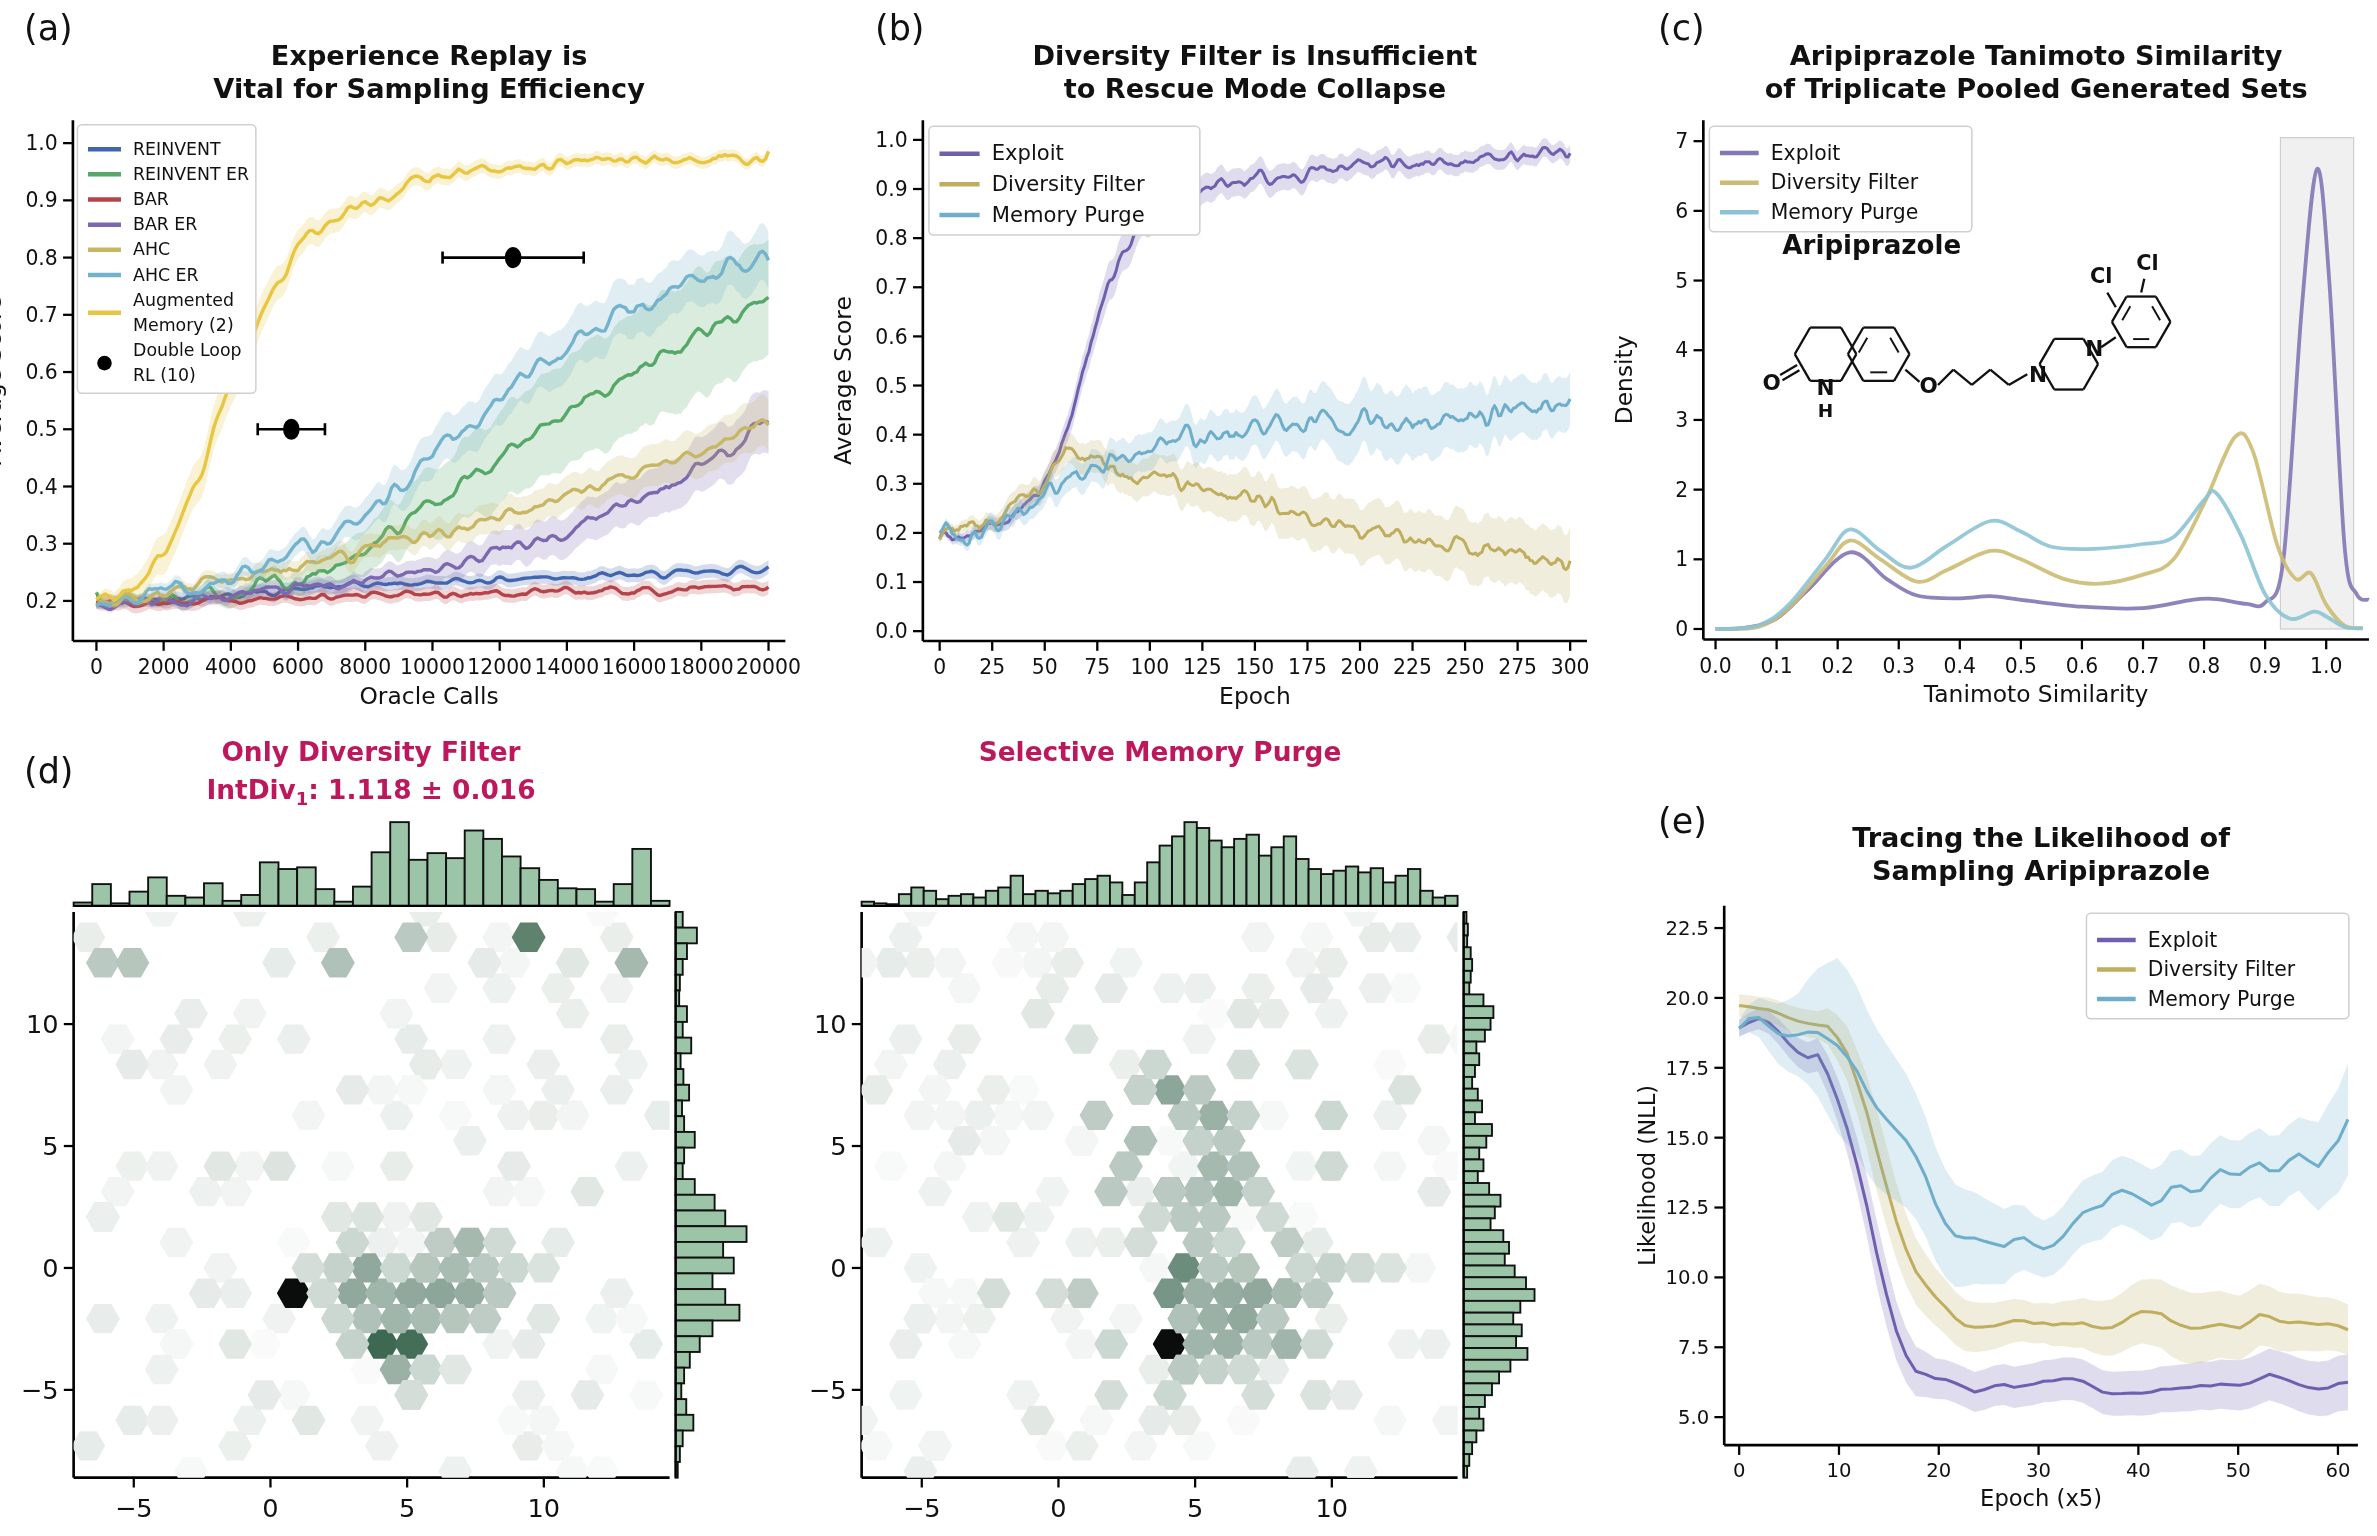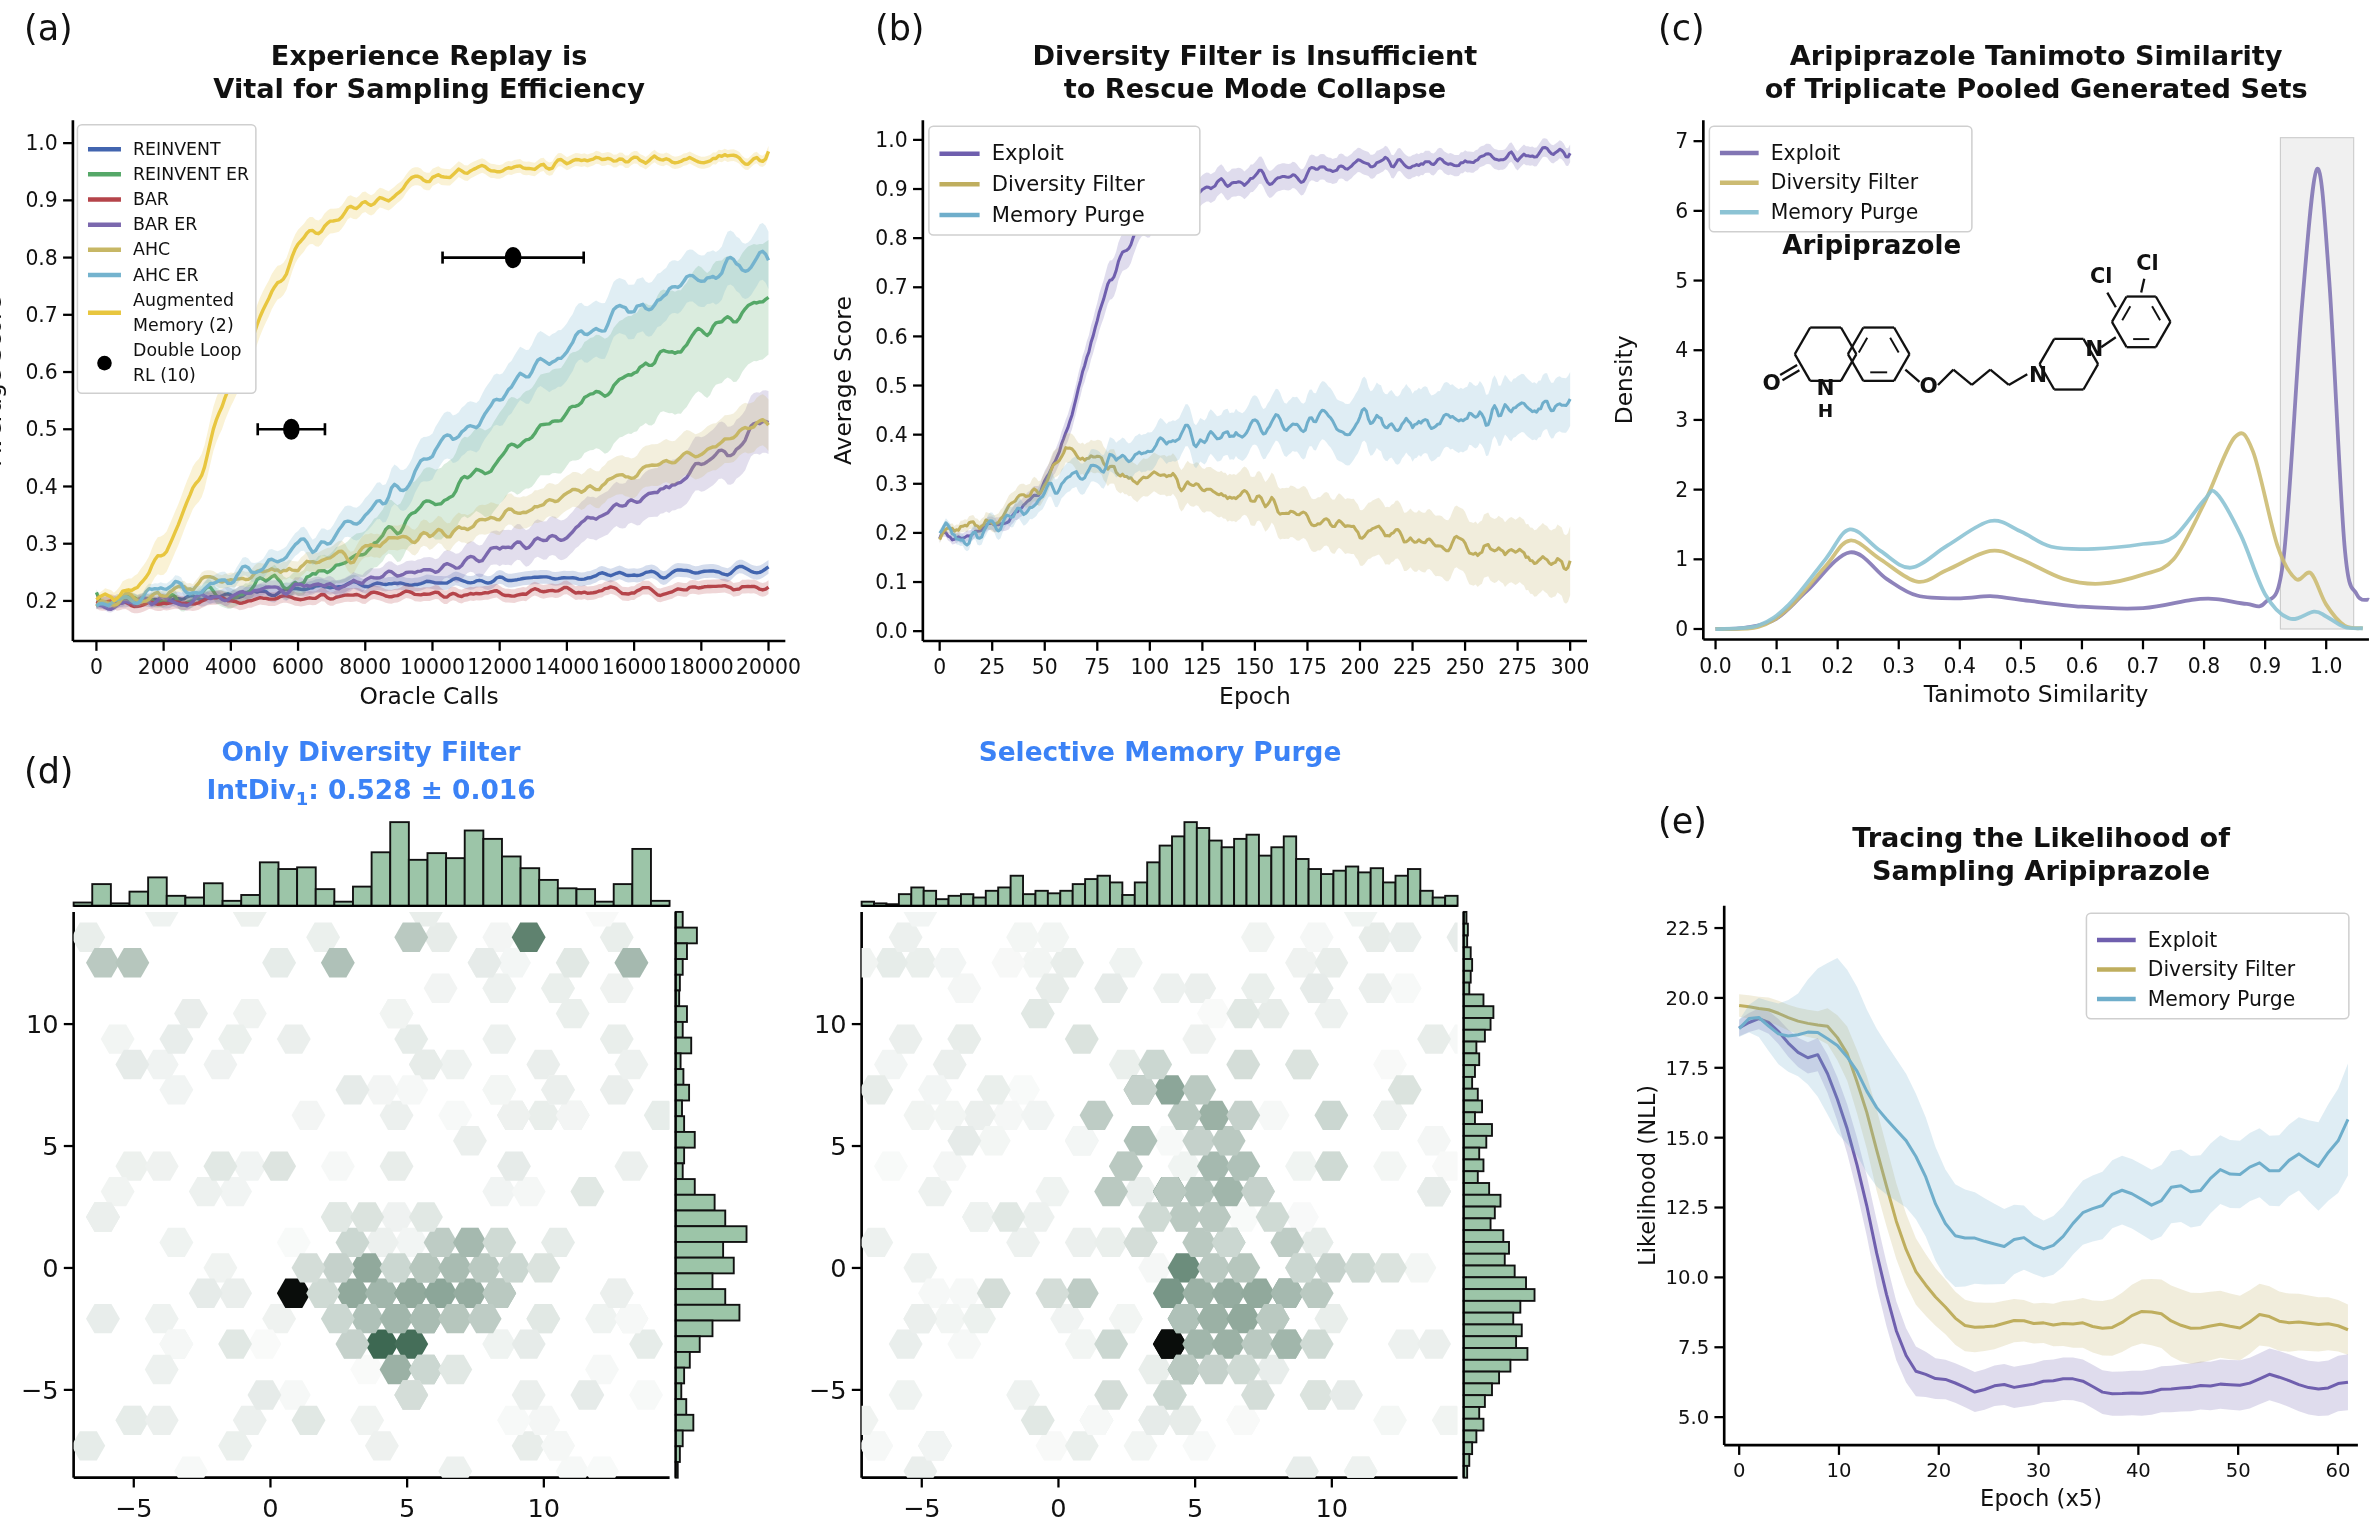--- a/index.html
+++ b/index.html
@@ -1,36 +1,36 @@
 <!DOCTYPE html>
 <html style="font-size:12px"><head>
 <meta charset="utf-8">
 <style>
   html,body{margin:0;padding:0;background:#ffffff;}
   body{width:2377px;height:1537px;font-family:"DejaVu Sans",sans-serif;}
   .canvas{position:relative;width:2377px;height:1537px;background:#fff;overflow:hidden;}
   .panel-letter{position:absolute;font-size:35px;color:#111;}
-  .jtitle{position:absolute;text-align:center;font-weight:bold;font-size:26.4px;color:#3b82f6;line-height:1.45;}
+  .jtitle{position:absolute;text-align:center;font-weight:bold;font-size:26.4px;color:#be185d;line-height:1.45;}
   .jtitle sub{font-size:18px;}
   svg{position:absolute;overflow:visible;}
   text{fill:#111;}
 </style>
 </head>
 <body>
 
 <div class="canvas">
   <div class="panel-letter" style="left:24px;top:7.5px;">(a)</div>
   <div class="panel-letter" style="left:875px;top:7.5px;">(b)</div>
   <div class="panel-letter" style="left:1658px;top:7.5px;">(c)</div>
   <div class="panel-letter" style="left:24px;top:751px;">(d)</div>
   <div class="panel-letter" style="left:1658px;top:801px;">(e)</div>
 
   <div class="jtitle" style="left:73px;top:733px;width:596px;">
     <div>Only Diversity Filter</div>
-    <div><span>IntDiv</span><sub>1</sub><span>: 0.528 ± 0.016</span></div>
+    <div><span>IntDiv</span><sub>1</sub><span>: 1.118 ± 0.016</span></div>
   </div>
   <div class="jtitle" style="left:862px;top:733px;width:596px;">
     <div>Selective Memory Purge</div>
   </div>
 
   <svg id="svg-a" style="left:13.6px;top:41px;" width="794" height="683" viewBox="0 0 1052 905">
       <text x="550" y="32" font-size="36" text-anchor="middle" font-weight="bold" font-family="&quot;DejaVu Sans&quot;,sans-serif">Experience Replay is</text>
       <text x="550" y="76" font-size="36" text-anchor="middle" font-weight="bold" font-family="&quot;DejaVu Sans&quot;,sans-serif">Vital for Sampling Efficiency</text>
       <line x1="78" y1="105" x2="78" y2="795" stroke="#000" stroke-width="3.5"></line>
       <line x1="78" y1="795" x2="1022" y2="795" stroke="#000" stroke-width="3.5"></line>

